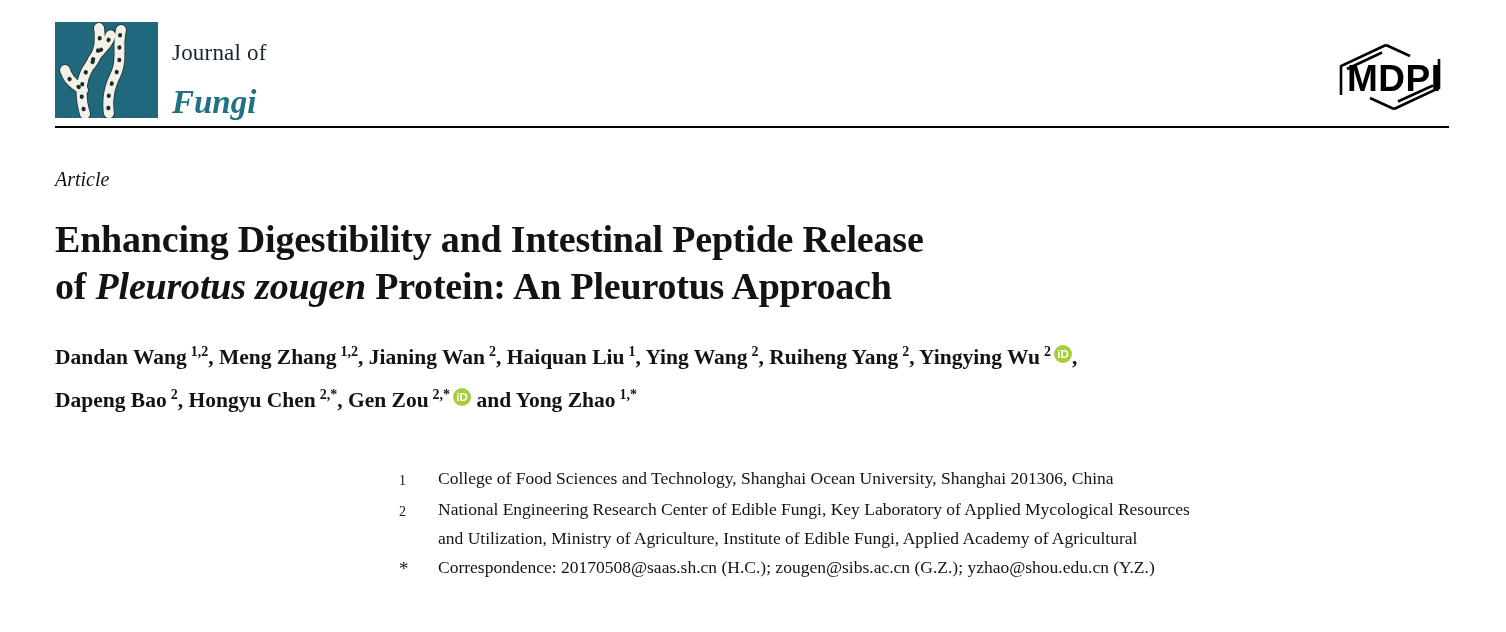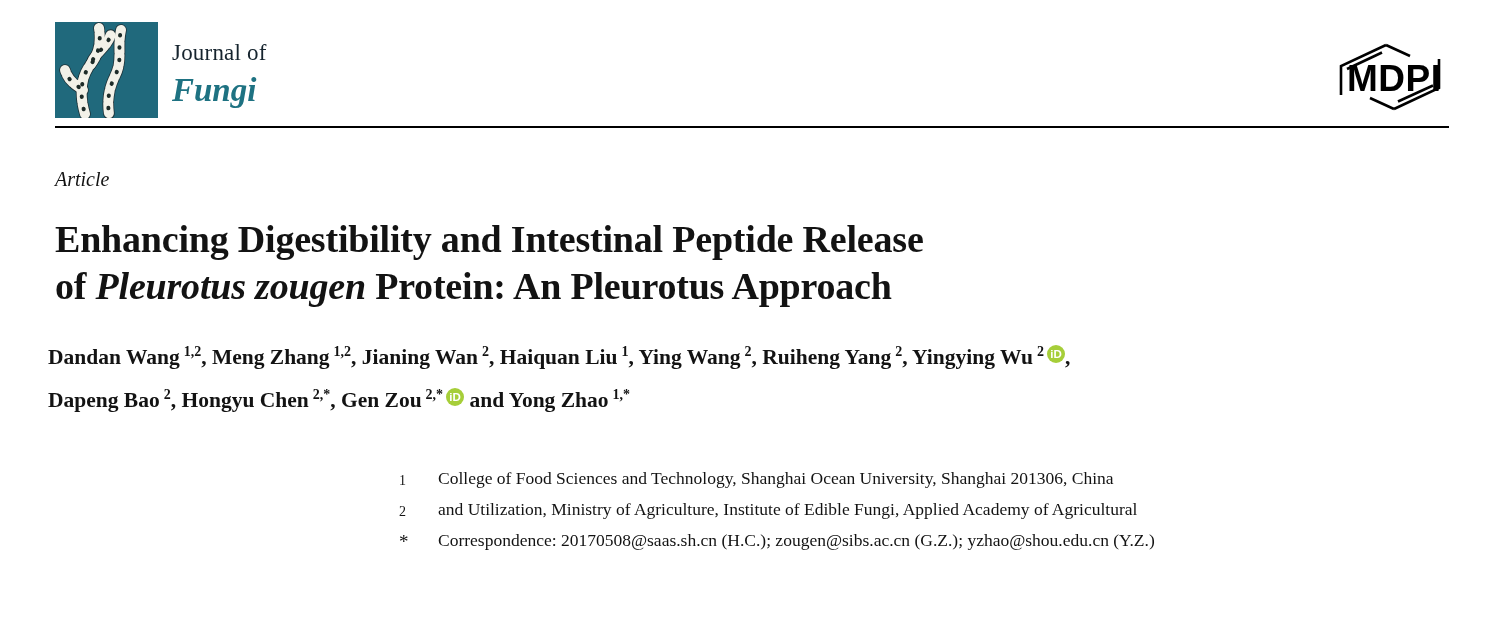--- a/index.html
+++ b/index.html
@@ -5,29 +5,29 @@
   html,body{margin:0;padding:0;background:#ffffff;}
   .page{
     position:relative;width:1506px;height:632px;background:#fff;overflow:hidden;
     font-family:"Liberation Serif",serif;color:#131313;
     --logo-teal:#20697c;--name-teal:#1e7282;--orcid-green:#a6ce39;
   }
   
   .logo-square{position:absolute;left:55px;top:22px;width:103px;height:96px;}
   .journal-name{position:absolute;left:172px;top:41px;line-height:1.05;}
   .journal-of{font-size:23px;color:#16242e;letter-spacing:.2px;}
-  .journal-fungi{font-size:33px;font-weight:bold;font-style:italic;color:var(--name-teal);margin-top:8px;}
+  .journal-fungi{font-size:33px;font-weight:bold;font-style:italic;color:var(--name-teal);margin-top:20px;}
   .mdpi-logo{position:absolute;left:1331px;top:40px;width:118px;height:74px;}
   .mdpi-logo text{font-family:"Liberation Sans",sans-serif;font-weight:bold;font-size:37px;letter-spacing:.5px;fill:#000;}
   .header-rule{position:absolute;left:55px;top:126px;width:1394px;height:2px;background:#000;}
   
   .article-label{position:absolute;left:55px;top:168px;font-size:20px;font-style:italic;}
   .title{position:absolute;left:55px;top:216px;font-size:38px;font-weight:bold;line-height:47px;letter-spacing:-.2px;}
   .ital{font-style:italic;}
-  .authors{position:absolute;left:48px;top:337px;font-size:21.5px;font-weight:bold;line-height:41px;}
+  .authors{position:absolute;left:55px;top:337px;font-size:21.5px;font-weight:bold;line-height:41px;}
   .author-sup{font-size:14px;position:relative;top:-8px;margin-left:4px;}
   .orcid-badge{
     display:inline-block;width:18px;height:18px;border-radius:50%;
     background:var(--orcid-green);color:#fff;font-size:11.5px;font-weight:bold;
     text-align:center;line-height:18px;font-family:"Liberation Sans",sans-serif;
     position:relative;top:-6px;margin-left:3px;font-style:normal;
   }
   
   .affiliations{position:absolute;left:399px;top:464px;font-size:17.5px;line-height:29px;}
   .affil-row{display:flex;align-items:flex-start;}
@@ -101,20 +101,21 @@
   <div class="affiliations">
       <div class="affil-row">
         <span class="affil-marker">1</span>
         <div class="affil-text">
           <div class="affil-line">College of Food Sciences and Technology, Shanghai Ocean University, Shanghai 201306, China</div>
         </div>
       </div>
       <div class="affil-row">
         <span class="affil-marker">2</span>
         <div class="affil-text">
+          <div class="affil-line">National Engineering Research Center of Edible Fungi, Key Laboratory of Applied Mycological Resources</div>
           <div class="affil-line">and Utilization, Ministry of Agriculture, Institute of Edible Fungi, Applied Academy of Agricultural</div>
         </div>
       </div>
       <div class="affil-row">
         <span class="affil-marker star">*</span>
         <div class="affil-text">
           <div class="affil-line">Correspondence: 20170508@saas.sh.cn (H.C.); zougen@sibs.ac.cn (G.Z.); yzhao@shou.edu.cn (Y.Z.)</div>
         </div>
       </div>
     </div>

